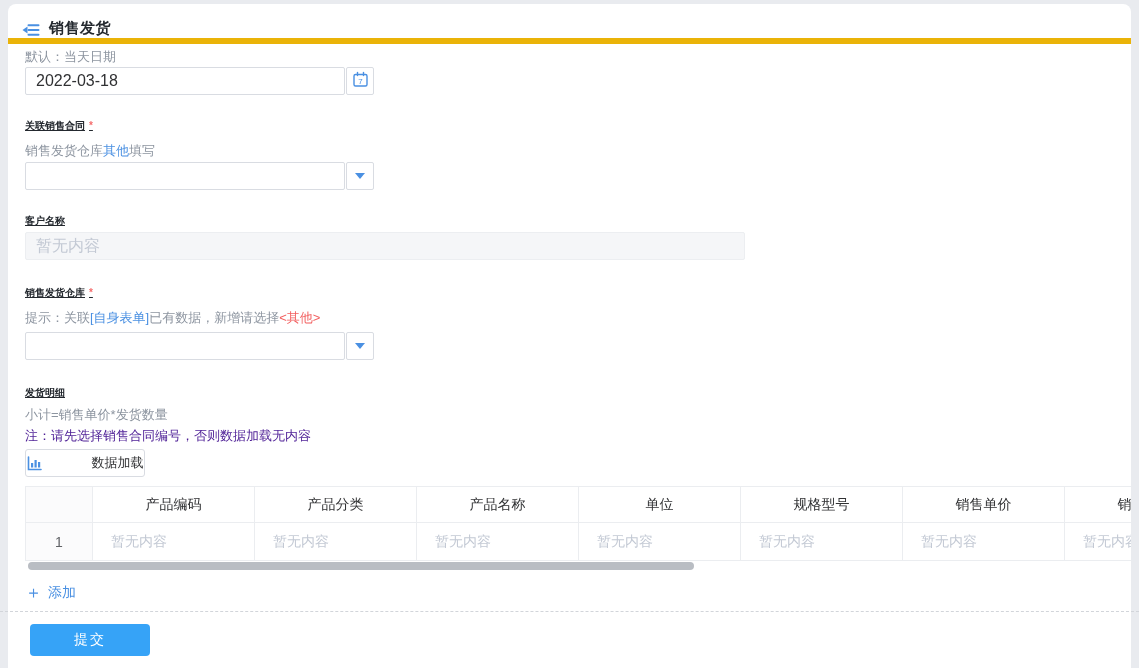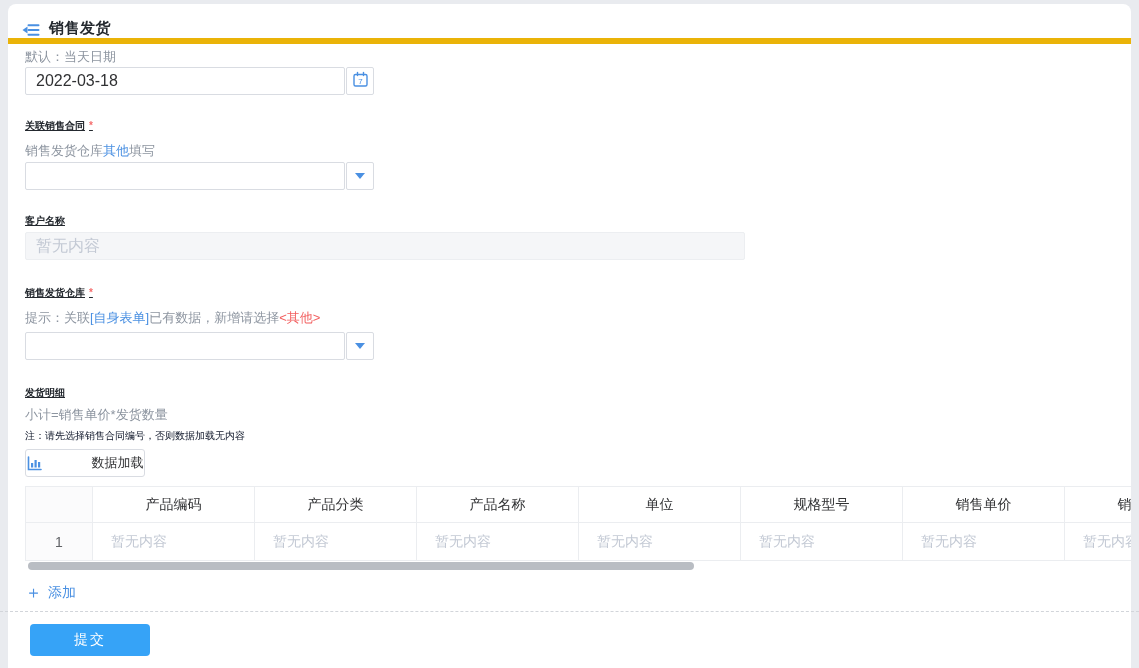--- a/index.html
+++ b/index.html
@@ -61,21 +61,21 @@
   .sel-row { margin-top:3px; }
   .sel-row.mt6 { margin-top:6px; }
   .inp.disabled {
     width:720px;
     background:#f5f6f8;
     border-color:#eceef1;
     color:#c3c9d4;
   }
   .sec-title.mt24 { margin-top:24px; }
   .formula { margin-top:5px; font-size:13px; color:#8d95a0; line-height:16px; }
-  .note { margin-top:5px; font-size:10px; color:#0f172a; line-height:16px; }
+  .note { margin-top:5px; font-size:13px; color:#4c1d95; line-height:16px; }
   .load-btn {
     margin-top:5px;
     height:28px; width:120px;
     border:1px solid #d9dce2; border-radius:3px;
     background:#fff; cursor:pointer;
     display:inline-flex; align-items:center; justify-content:center;
     font-size:13px; color:#303133;
     font-family:inherit;
     gap:44px;
   }

